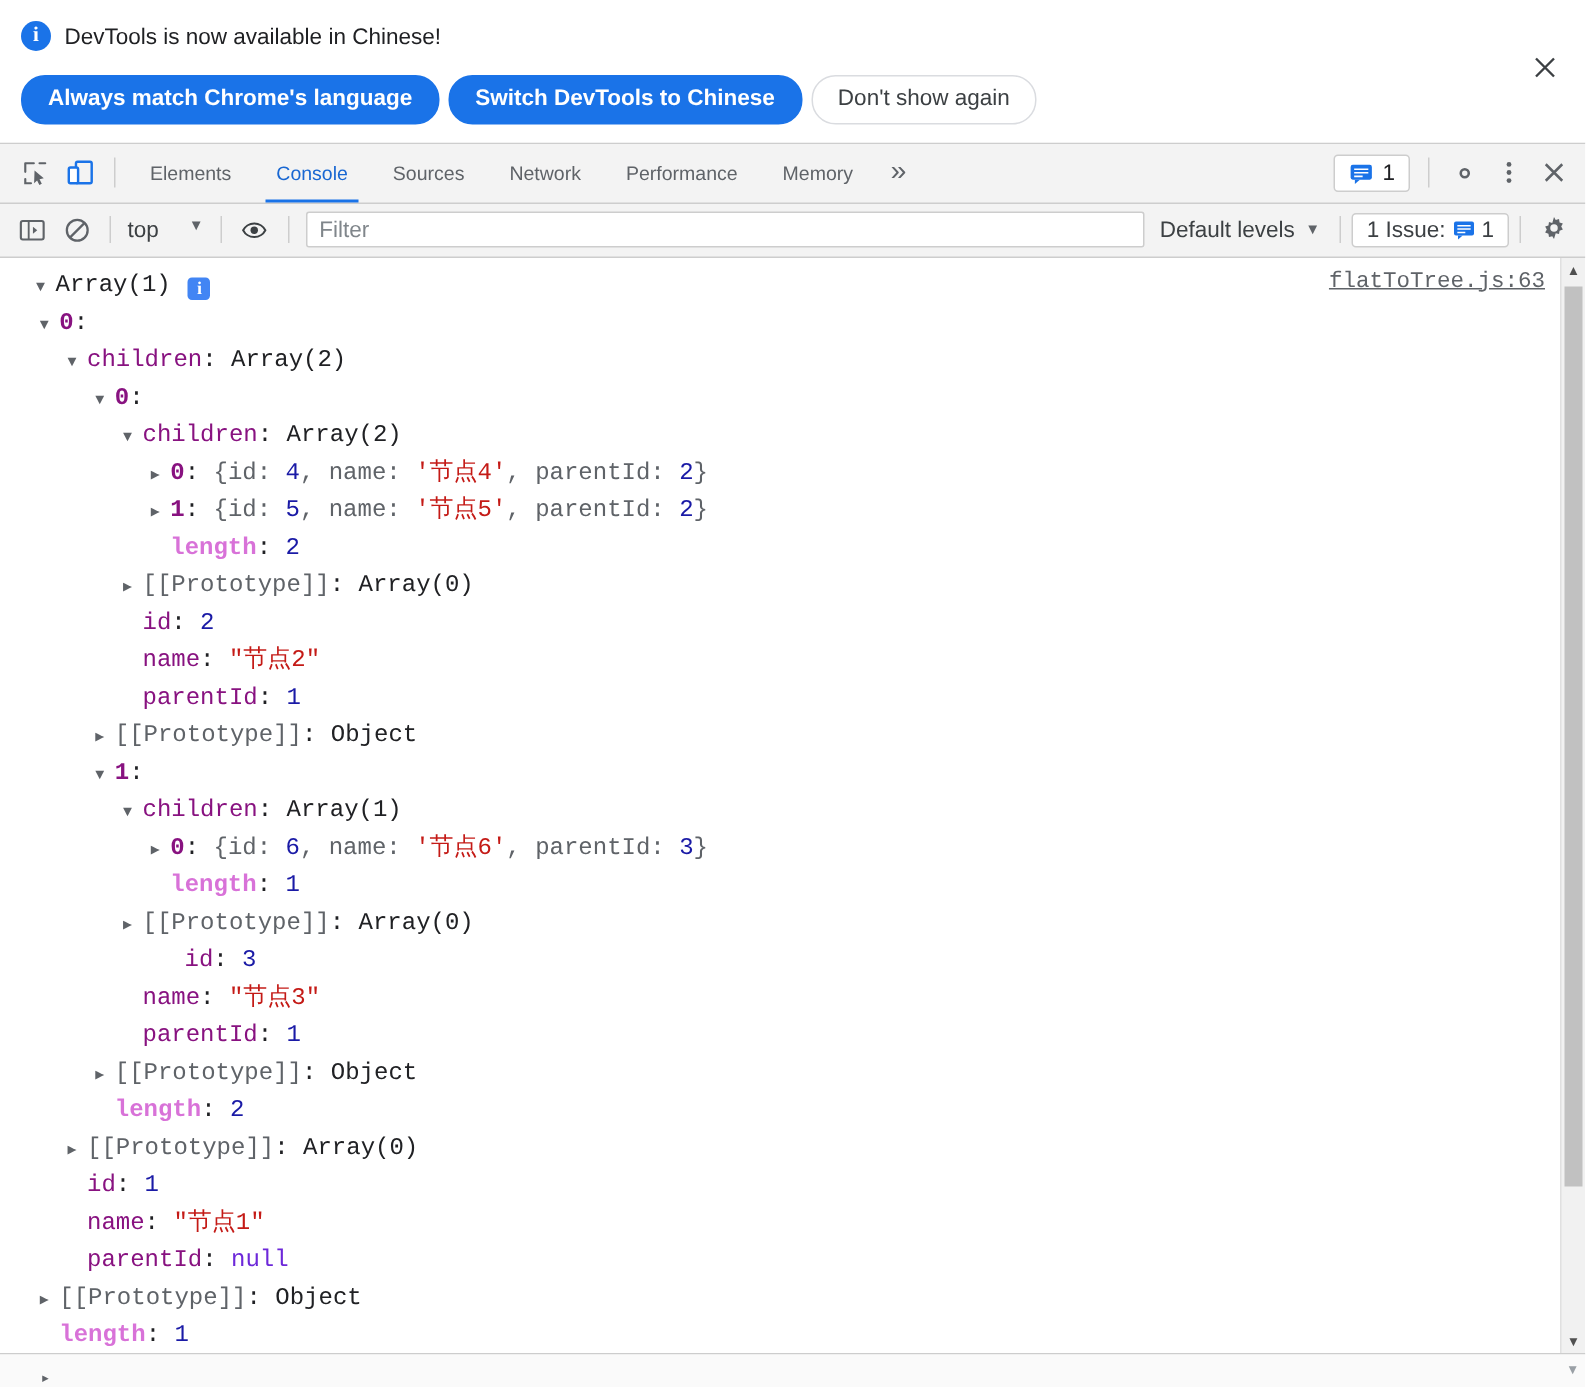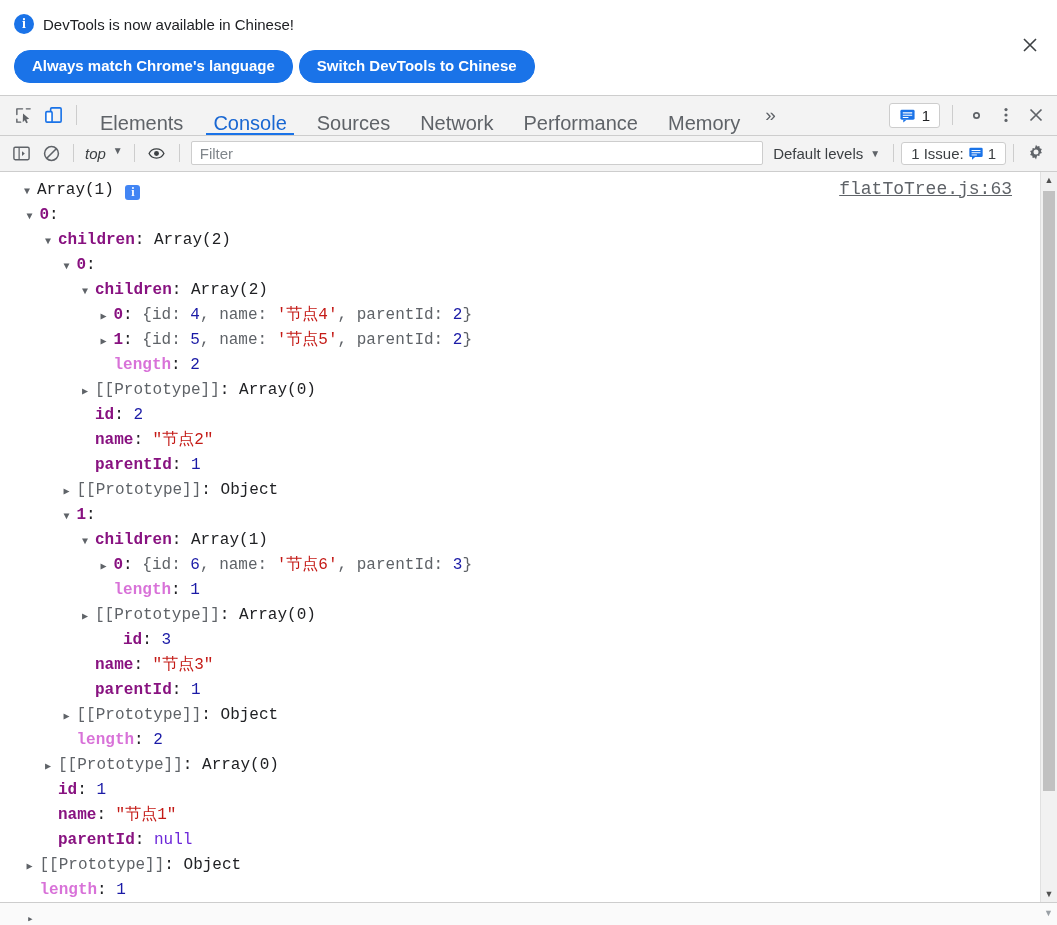--- a/index.html
+++ b/index.html
@@ -118,23 +118,23 @@
   }
   .tabs {
     display: flex;
     align-items: stretch;
     height: 100%;
     flex: 1 1 auto;
     min-width: 0;
   }
   .tab {
     display: flex;
-    align-items: flex-end;
+    align-items: center;
     padding: 0 15px;
-    font-size: 20px;
+    font-size: 13px;
     color: #5f6368;
     cursor: pointer;
     position: relative;
     white-space: nowrap;
   }
   .tab.active {
     color: #1967d2;
   }
   .tab.active::after {
     content: "";
@@ -180,27 +180,26 @@
   .ct-sep {
     width: 1px;
     height: 18px;
     background: #cdcdcd;
     margin: 0 7px;
     flex: 0 0 auto;
   }
   .ctx-select {
     display: flex;
     align-items: flex-start;
-    gap: 7px;
+    gap: 20px;
     font-size: 15px;
     color: #3c4043;
     cursor: pointer;
     padding: 0 4px;
     flex: 0 0 auto;
-    font-style: italic;
   }
   .caret { font-size: 10px; color: #5f6368; }
   .filter-input {
     flex: 1 1 auto;
     min-width: 0;
     height: 24px;
     border: 1px solid #cdcdcd;
     border-radius: 2px;
     background: #ffffff;
     font-size: 15px;
@@ -247,24 +246,24 @@
     position: absolute;
     left: 0; top: 0; right: 17px; bottom: 0;
     overflow: hidden;
   }
   .msg-group {
     position: relative;
     padding: 6px 0 0 0;
   }
   .source-link {
     position: absolute;
-    right: 28px;
+    right: 10px;
     top: 7px;
     font-family: "Liberation Mono", monospace;
-    font-size: 18px;
+    font-size: 15px;
     color: #5f6368;
     text-decoration: underline;
     cursor: pointer;
   }
   .ln {
     font-family: "Liberation Mono", monospace;
     font-size: 16px;
     line-height: 25px;
     white-space: pre;
     color: #202124;
@@ -274,21 +273,21 @@
     display: inline-block;
     width: 13px;
     color: #5f6368;
     font-size: 10px;
     cursor: pointer;
   }
   .arrow.open::before { content: "\25BC"; }
   .arrow.closed::before { content: "\25B6"; }
   .arrow.none::before { content: " "; }
   .k-idx   { color: #881280; font-weight: bold; }
-  .k-prop  { color: #881280; font-weight: bold; }
+  .k-prop  { color: #881280; font-weight: normal; }
   .k-len   { color: #c11cc1; opacity: .62; font-weight: bold; }
   .k-proto { color: #5f6368; }
   .v-num   { color: #1a1aa6; }
   .v-str   { color: #c41a16; }
   .v-null  { color: #6d28d9; }
   .v-plain { color: #202124; }
   .v-dim   { color: #5f6368; }
   .info-badge {
     display: inline-block;
     width: 15px; height: 15px;
@@ -366,20 +365,21 @@
 <div id="app">
 
   <div class="banner">
     <div class="banner-row1">
       <span class="info-circle">i</span>
       <span class="banner-text">DevTools is now available in Chinese!</span>
     </div>
     <div class="banner-row2">
       <button class="btn btn-primary">Always match Chrome's language</button>
       <button class="btn btn-primary">Switch DevTools to Chinese</button>
+      <button class="btn btn-secondary">Don't show again</button>
     </div>
     <div class="banner-close">
       <svg width="22" height="22" viewBox="0 0 22 22">
           <path d="M5 5 L17 17 M17 5 L5 17" stroke="#3c4043" stroke-width="1.6" fill="none"></path>
         </svg>
     </div>
   </div>
 
   <div class="devtools-tabbar">
     <div class="tb-icon">

